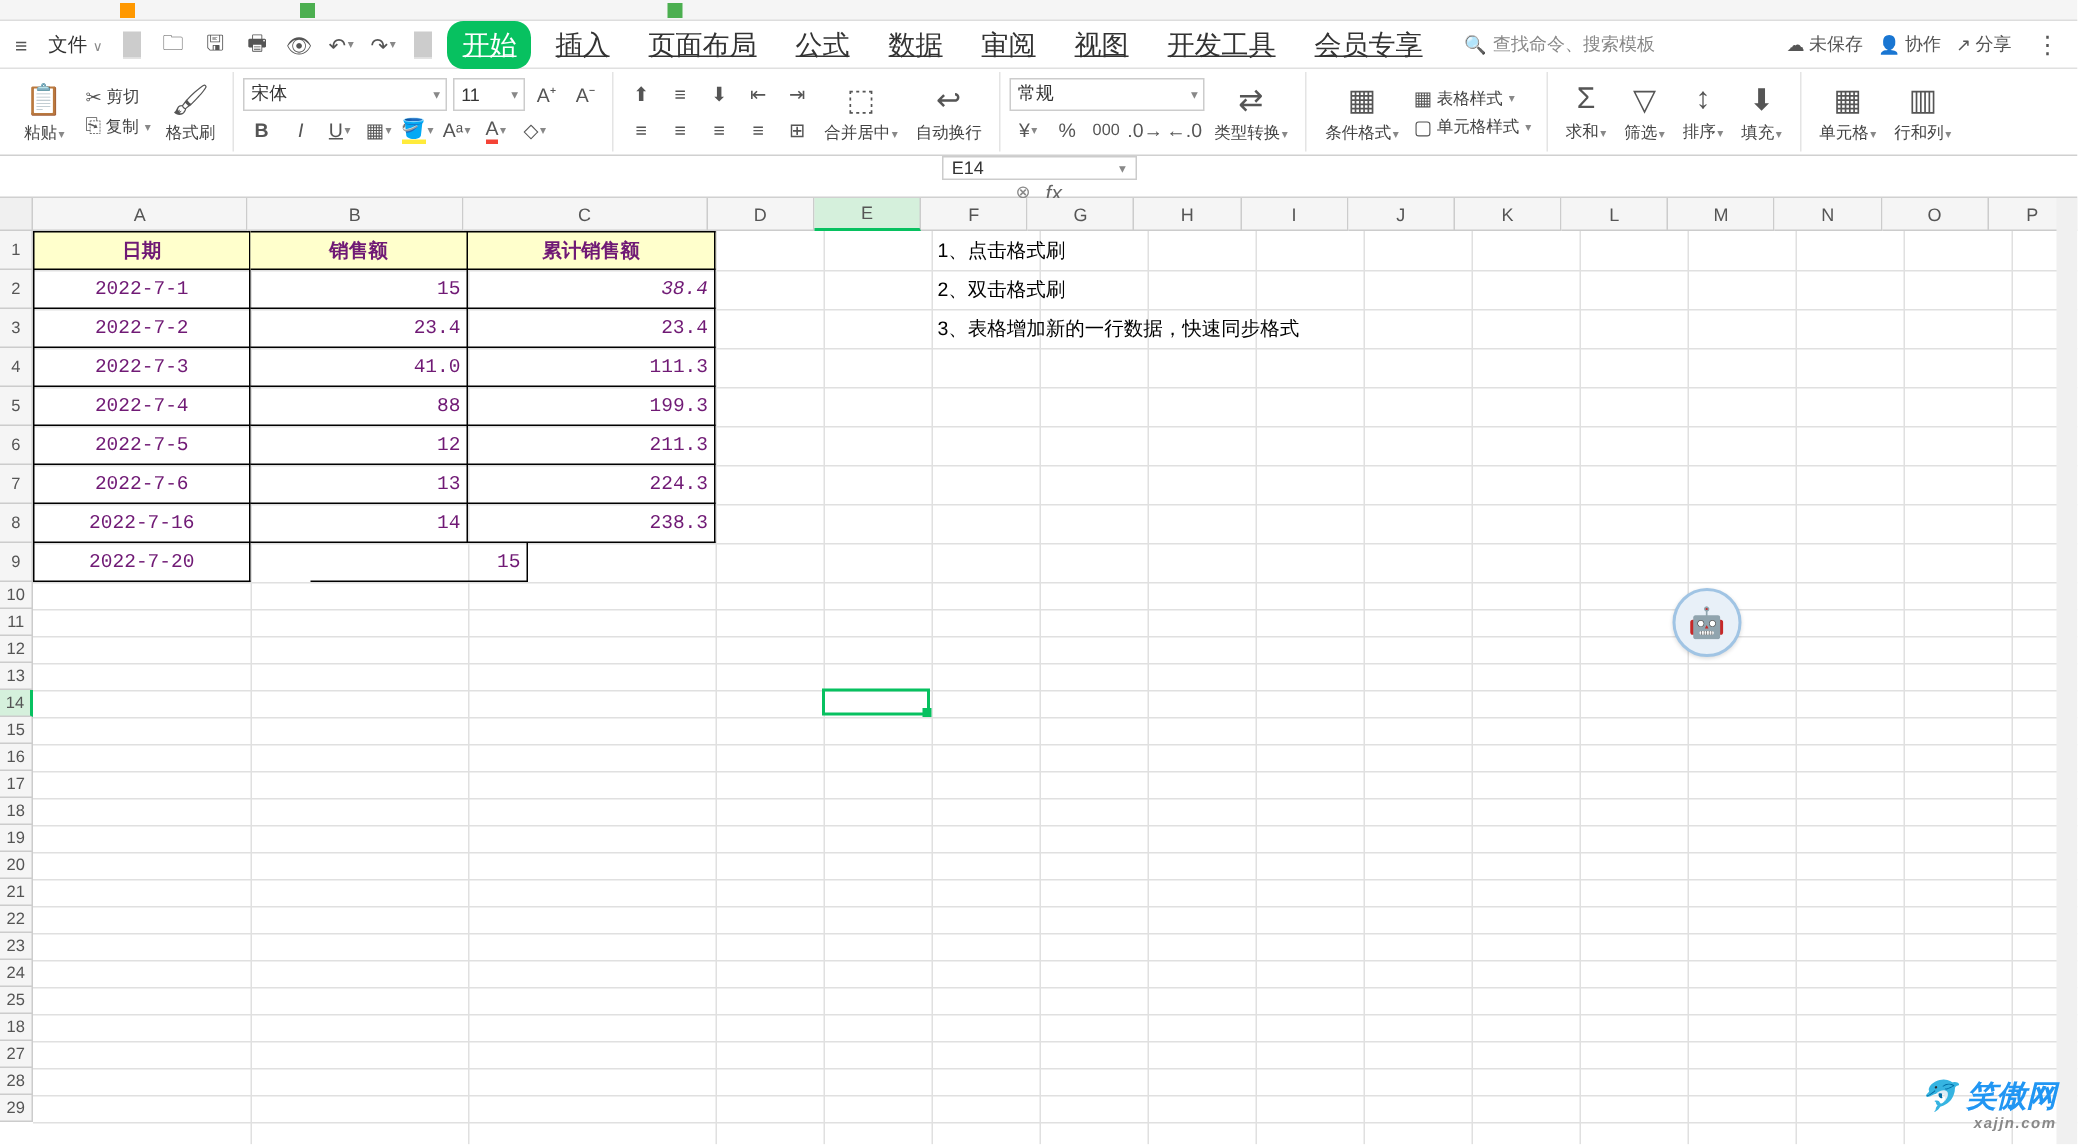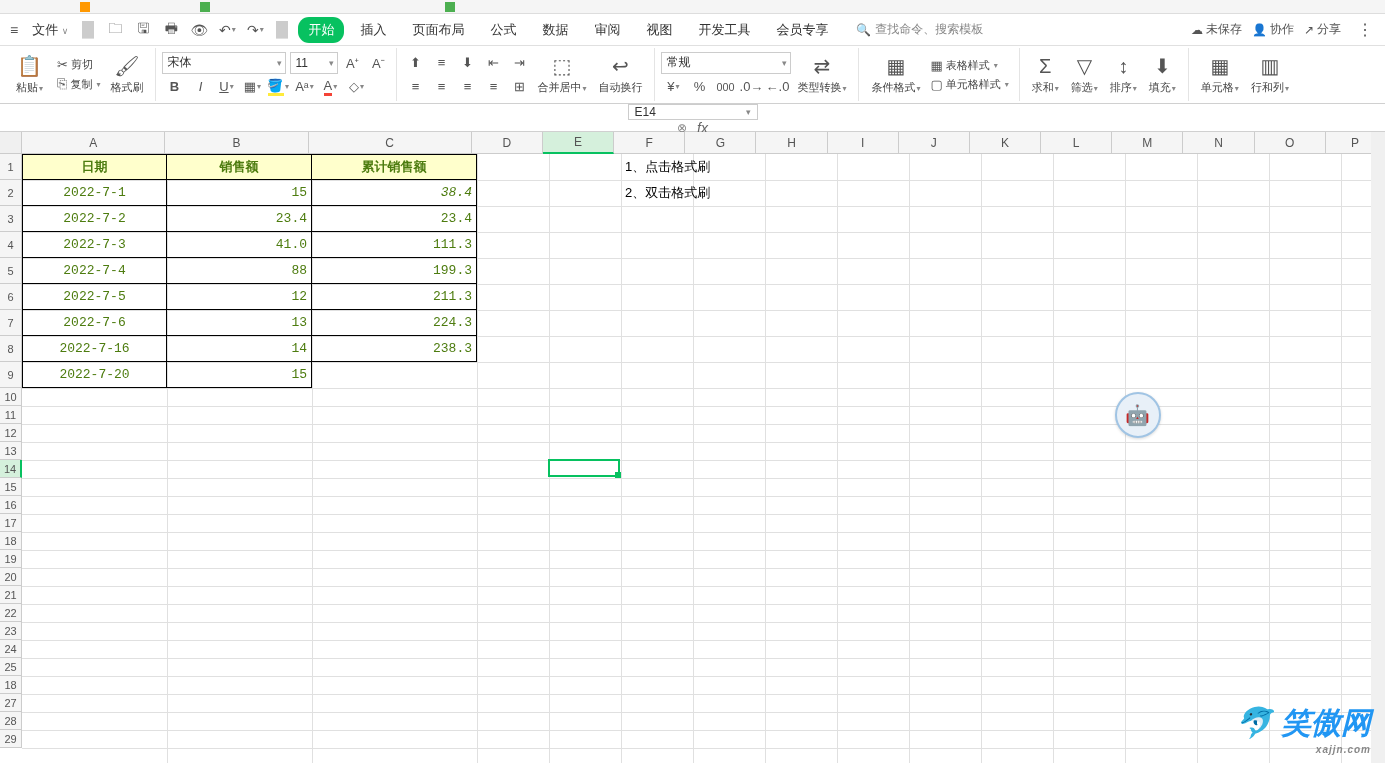--- a/index.html
+++ b/index.html
@@ -10,21 +10,21 @@
 .appbar .dot { width: 10px; height: 10px; margin-left: 80px; background: #ff9800; }
 .appbar .dot2 { width: 10px; height: 10px; margin-left: 110px; background: #4caf50; }
 .appbar .dot3 { width: 10px; height: 10px; margin-left: 235px; background: #4caf50; }
 
 
 .qat { height: 32px; display: flex; align-items: center; padding: 0 6px; gap: 6px; border-bottom: 1px solid #e0e0e0; }
 .qat .hamb { font-size: 14px; color: #555; padding: 2px 4px; cursor: pointer; }
 .qat .filemenu { font-size: 13px; color: #333; padding: 2px 4px; cursor: pointer; }
 .qat .icon-btn { width: 22px; height: 22px; display: flex; align-items: center; justify-content: center; color: #555; cursor: pointer; font-size: 14px; }
 .qat .sep { width: 1px; height: 18px; background: #ccc; margin: 0 4px; }
-.qat .tab { padding: 4px 10px; font-size: 13px; color: #333; cursor: pointer; }
+.qat .tab { padding: 4px 10px; font-size: 18px; color: #333; cursor: pointer; text-decoration: underline; }
 .qat .tab.active { background: #07c160; color: #fff; border-radius: 11px; }
 .qat .search { margin-left: 12px; color: #888; display: flex; align-items: center; gap: 4px; font-size: 12px; }
 .qat .right { margin-left: auto; display: flex; align-items: center; gap: 10px; color: #555; font-size: 12px; }
 .qat .right .ritem { display: flex; align-items: center; gap: 3px; cursor: pointer; }
 .qat .kebab { font-size: 16px; padding: 0 6px; cursor: pointer; }
 
 
 .ribbon { height: 58px; border-bottom: 1px solid #d0d0d0; display: flex; align-items: stretch; padding: 2px 4px; }
 .rgroup { display: flex; align-items: center; padding: 0 6px; border-right: 1px solid #e4e4e4; }
 .rgroup:last-child { border-right: none; }
@@ -55,34 +55,34 @@
 .colhead.sel { background: #d5f0dc; border-bottom: 2px solid #07c160; }
 .rowheads { position: absolute; left: 0; top: 22px; bottom: 0; width: 22px; }
 .rowhead { height: 26px; background: #f5f5f5; border-right: 1px solid #ccc; border-bottom: 1px solid #ccc; display: flex; align-items: center; justify-content: center; font-size: 11px; color: #555; }
 .rowhead.short { height: 18px; }
 .rowhead.sel { background: #d5f0dc; border-right: 2px solid #07c160; }
 .cells { position: absolute; left: 22px; top: 22px; right: 0; bottom: 0; }
 .gridbg { position: absolute; inset: 0; }
 .gridbg .vline { position: absolute; top: 0; bottom: 0; width: 1px; background: #e0e0e0; }
 .gridbg .hline { position: absolute; left: 0; right: 0; height: 1px; background: #e0e0e0; }
 .cellrow { position: absolute; left: 0; right: 0; height: 26px; display: flex; }
-.cell { border-right: 1px solid #e0e0e0; border-bottom: 1px solid #e0e0e0; display: flex; align-items: center; padding: 0 4px; font-size: 13px; color: #4d7c0f; overflow: visible; white-space: nowrap; }
+.cell { border-right: 1px solid #e0e0e0; border-bottom: 1px solid #e0e0e0; display: flex; align-items: center; padding: 0 4px; font-size: 13px; color: #701a75; overflow: visible; white-space: nowrap; }
 .bordered .cell { border-right: 1px solid #000; border-bottom: 1px solid #000; }
 .bordered .cell:first-child { border-left: 1px solid #000; }
 .hdrcell { background: #ffffcc; font-weight: bold; justify-content: center; border-top: 1px solid #000; }
 .num { justify-content: flex-end; font-family: "Consolas","Courier New",monospace; font-size: 13px; }
 .datec { justify-content: center; font-family: "Consolas","Courier New",monospace; }
 .notecell { font-size: 13px; color: #000; }
 .activecell { position: absolute; border: 2px solid #07c160; background: rgba(255,255,255,0); pointer-events: none; }
 .activecell::after { content: ""; position: absolute; right: -3px; bottom: -3px; width: 6px; height: 6px; background: #07c160; }
 
 .floatavatar { position: absolute; width: 46px; height: 46px; border: 2px solid #a0c4e4; border-radius: 50%; background: #e8f0f8; display: flex; align-items: center; justify-content: center; font-size: 20px; color: #6a8fb5; box-shadow: 0 1px 3px rgba(0,0,0,0.15); }
 
 .watermark { position: absolute; right: 14px; bottom: 8px; text-align: right; font-size: 14px; color: #1e88e5; font-weight: bold; font-style: italic; pointer-events: none; }
-.watermark .wfish { font-size: 30px; color: #2196f3; }
+.watermark .wfish { font-size: 20px; color: #2196f3; }
 .watermark .wsub { font-size: 10px; color: #888; letter-spacing: 1px; }
 
 .scrollbar-v { position: absolute; right: 0; top: 0; bottom: 0; width: 14px; background: #f0f0f0; }
 </style>
 </head>
 <body>
 
 <div class="appbar">
   <span class="dot"></span>
     <span class="dot2"></span>
@@ -149,21 +149,21 @@
     </div>
     <div class="bigbtn">
         <span class="bigicon">🖌</span>
         <span>格式刷</span>
       </div>
   </div>
 
   <div class="rgroup">
     <div class="stackv">
       <div class="hrow">
-        <div class="combo" style="width:124px">
+        <div class="combo" style="width:136px">
             <span>宋体</span>
             <span class="caret">▾</span>
           </div>
         <div class="combo" style="width:48px;margin-left:2px">
             <span>11</span>
             <span class="caret">▾</span>
           </div>
         <span class="iconbtn">A⁺</span>
         <span class="iconbtn">A⁻</span>
       </div>
@@ -430,26 +430,27 @@
       <div class="cellrow bordered" style="top: 156px;">
         <div class="cell datec" style="width: 145px;">2022-7-6</div>
         <div class="cell num" style="width: 145px;">13</div>
         <div class="cell num" style="width: 165px;">224.3</div>
       </div>
       <div class="cellrow bordered" style="top: 182px;">
         <div class="cell datec" style="width: 145px;">2022-7-16</div>
         <div class="cell num" style="width: 145px;">14</div>
         <div class="cell num" style="width: 165px; padding-left: 44px;">238.3</div>
       </div>
-      <div class="cellrow bordered" style="top: 208px;">
+      <div class="cellrow bordered" style="top: 208px; gap: 40px;">
         <div class="cell datec" style="width: 145px;">2022-7-20</div>
         <div class="cell num" style="width: 145px;">15</div>
       </div>
       <div class="cell notecell" style="position: absolute; left: 599px; top: 0px; height: 26px; width: auto; border: none;">1、点击格式刷</div>
       <div class="cell notecell" style="position: absolute; left: 599px; top: 26px; height: 26px; width: auto; border: none;">2、双击格式刷</div>
+      <div class="cell notecell" style="position: absolute; left: 599px; top: 52px; height: 26px; width: auto; border: none;">3、表格增加新的一行数据，快速同步格式</div>
       <div class="activecell" style="left: 526px; top: 305px; width: 72px; height: 18px;"></div>
     </div>
   <div class="scrollbar-v"></div>
   <div class="floatavatar" id="avatar" style="left: 1115px; top: 260px;">🤖</div>
   <div class="watermark">
     <div class="wfish">🐬 <span>笑傲网</span></div>
     <div class="wsub">xajjn.com</div>
   </div>
 </div>
 

